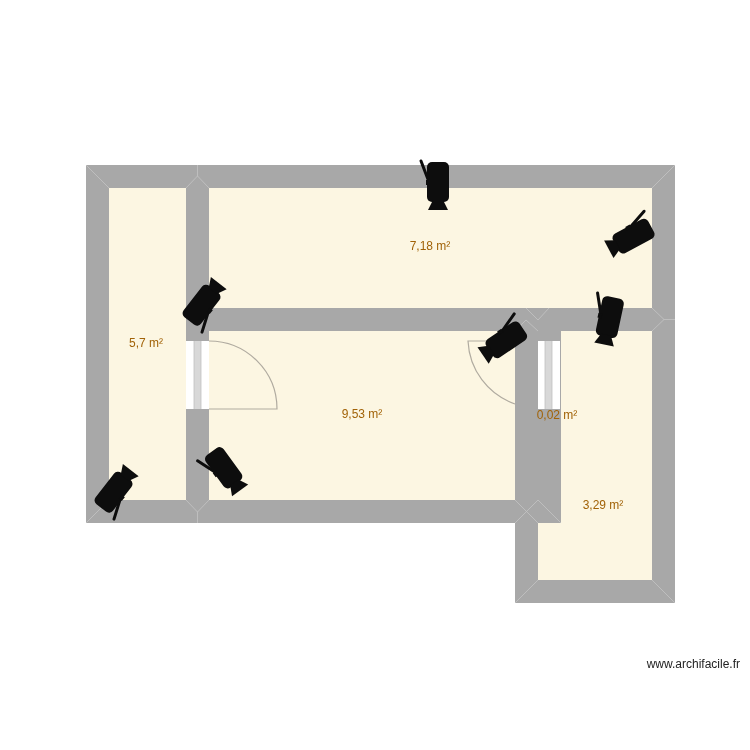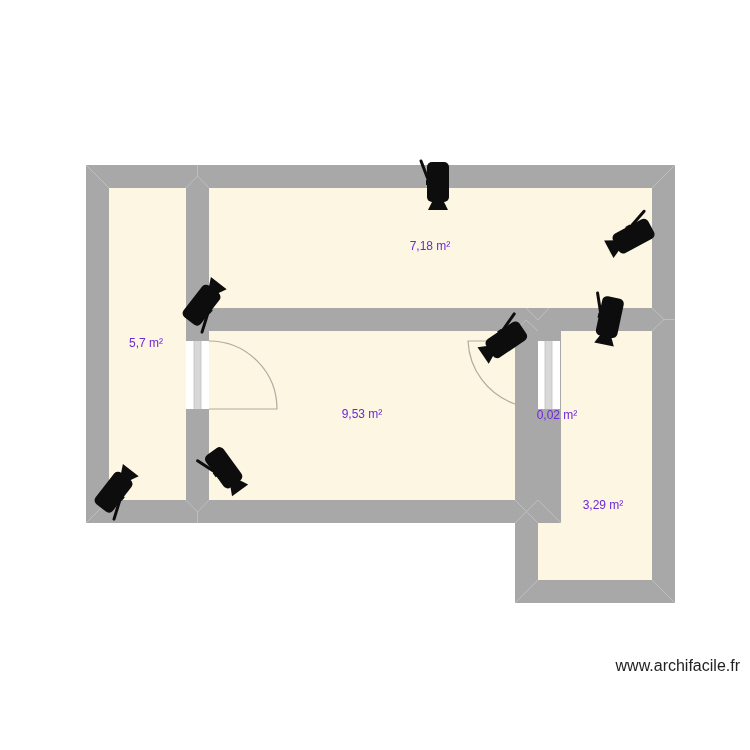--- a/index.html
+++ b/index.html
@@ -1,19 +1,19 @@
 <!DOCTYPE html>
 <html><head>
 <meta charset="utf-8">
 <style>
   html, body { margin: 0; padding: 0; background: #ffffff; }
   body { width: 750px; height: 750px; position: relative; overflow: hidden; font-family: "Liberation Sans", sans-serif; }
   #plan { position: absolute; left: 0; top: 0; width: 750px; height: 750px; }
-  .area-label { position: absolute; font-size: 12px; color: #6d28d9; white-space: nowrap; transform: translate(-50%, -50%); }
-  .watermark { position: absolute; right: 10px; top: 657px; font-size: 16px; color: #222222; }
+  .area-label { position: absolute; font-size: 12px; color: #a16207; white-space: nowrap; transform: translate(-50%, -50%); }
+  .watermark { position: absolute; right: 10px; top: 657px; font-size: 12px; color: #222222; }
 </style>
 </head>
 <body>
 
 <svg id="plan" viewBox="0 0 750 750" xmlns="http://www.w3.org/2000/svg">
   <defs>
     <g id="cam">
 
       <line x1="-9" y1="-4" x2="-17" y2="-25" stroke="#0d0d0d" stroke-width="3" stroke-linecap="round"></line>
       <rect x="-11" y="-24" width="22" height="40" rx="5" ry="5" fill="#0d0d0d"></rect>

